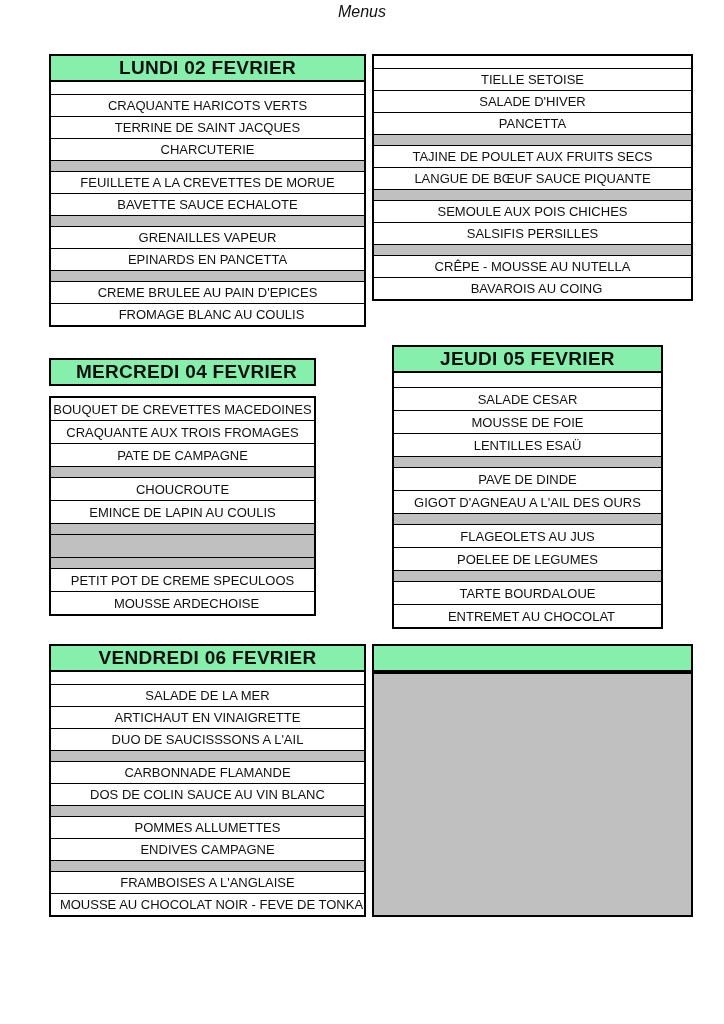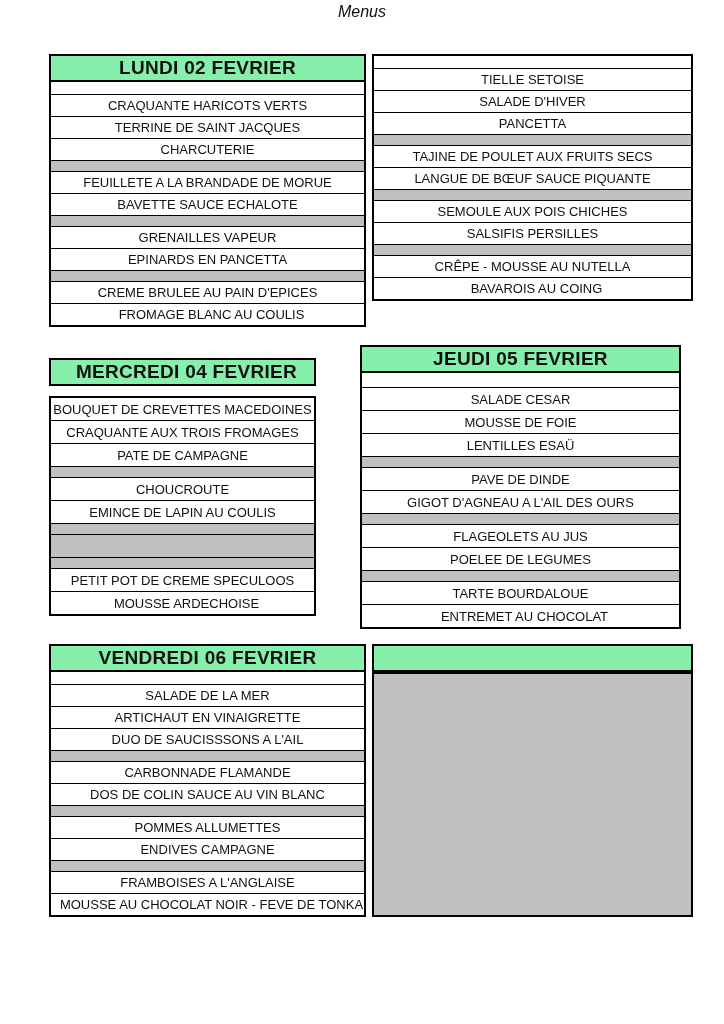--- a/index.html
+++ b/index.html
@@ -32,21 +32,21 @@
   <div class="title">Menus</div>
 
   <div class="day-block" style="left:49px;top:54px;width:317px">
     <div class="day-table">
       <div class="hdr">LUNDI 02 FEVRIER</div>
       <div class="thin"></div>
       <div class="item">CRAQUANTE HARICOTS VERTS</div>
       <div class="item">TERRINE DE SAINT JACQUES</div>
       <div class="item">CHARCUTERIE</div>
       <div class="sep"></div>
-      <div class="item">FEUILLETE A LA BRANDADE DE MORUE</div>
+      <div class="item">FEUILLETE A LA CREVETTES DE MORUE</div>
       <div class="item">BAVETTE SAUCE ECHALOTE</div>
       <div class="sep"></div>
       <div class="item">GRENAILLES VAPEUR</div>
       <div class="item">EPINARDS EN PANCETTA</div>
       <div class="sep"></div>
       <div class="item">CREME BRULEE AU PAIN D'EPICES</div>
       <div class="item">FROMAGE BLANC AU COULIS</div>
     </div>
   </div>
 
@@ -80,21 +80,21 @@
       <div class="item">CHOUCROUTE</div>
       <div class="item">EMINCE DE LAPIN AU COULIS</div>
       <div class="sep"></div>
       <div class="item gray-item"></div>
       <div class="sep"></div>
       <div class="item">PETIT POT DE CREME SPECULOOS</div>
       <div class="item">MOUSSE ARDECHOISE</div>
     </div>
   </div>
 
-  <div class="day-block r2" style="left:360px;top:345px;width:321px">
+  <div class="day-block r2" style="left:392px;top:345px;width:271px">
     <div class="day-table">
       <div class="hdr">JEUDI 05 FEVRIER</div>
       <div class="thin"></div>
       <div class="item">SALADE CESAR</div>
       <div class="item">MOUSSE DE FOIE</div>
       <div class="item">LENTILLES ESAÜ</div>
       <div class="sep"></div>
       <div class="item">PAVE DE DINDE</div>
       <div class="item">GIGOT D'AGNEAU A L'AIL DES OURS</div>
       <div class="sep"></div>

